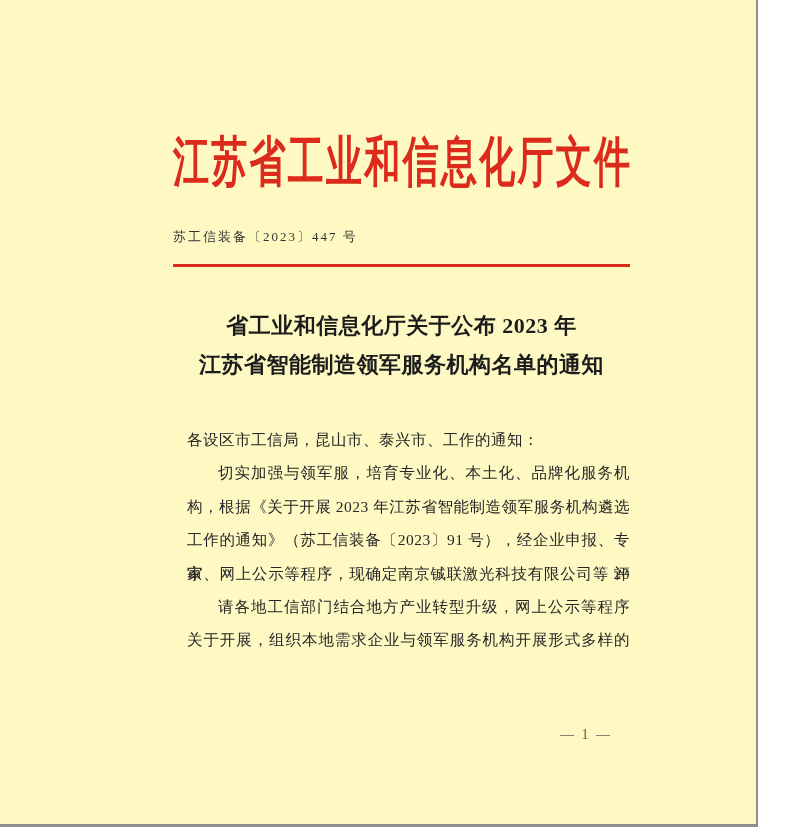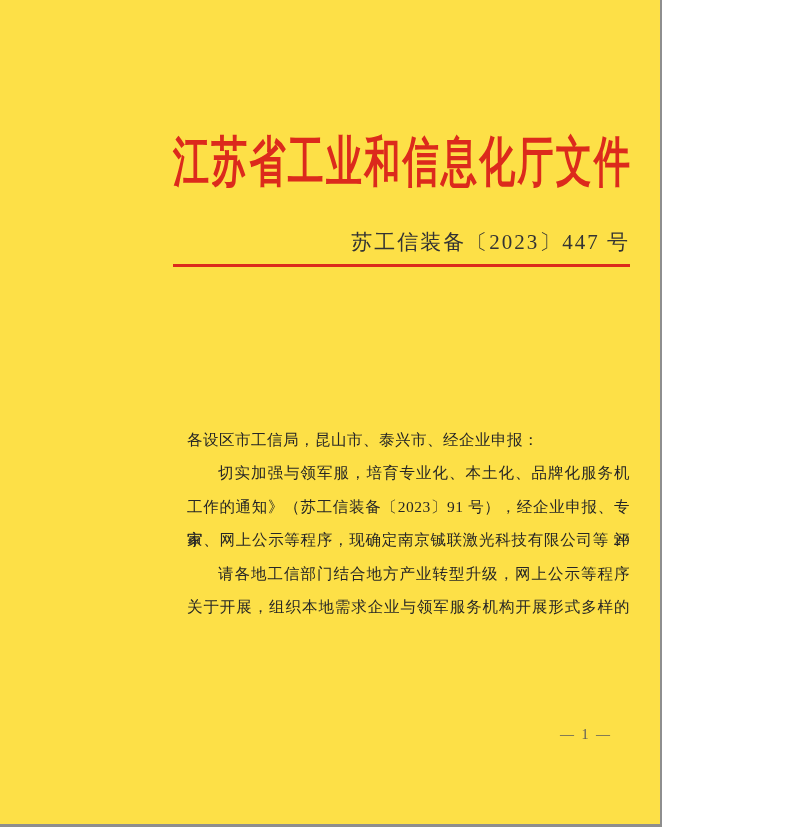--- a/index.html
+++ b/index.html
@@ -5,41 +5,41 @@
   :root{
     --accent:#dc2a1c;
     --text:#222222;
     --muted:#5a5a5a;
     --edge:#8e8e8e;
   }
   html,body{margin:0;padding:0;background:#ffffff;}
   body{width:794px;height:827px;overflow:hidden;}
   .sheet{
     position:relative;
-    width:662px;height:827px;
+    width:758px;height:827px;
     box-sizing:border-box;
-    background:#fde047;
+    background:#fef9c3;
     border-right:2px solid var(--edge);
     border-bottom:3px solid var(--edge);
     font-family:"Liberation Serif","DejaVu Serif",serif;
     color:var(--text);
     overflow:hidden;
   }
   .content{position:absolute;left:173px;top:0;width:457px;height:100%;}
   .letterhead{
     position:absolute;top:132px;left:0;width:457px;
     font-size:36px;font-weight:700;line-height:40px;
     color:var(--accent);
     transform:scaleY(1.5);transform-origin:50% 0;
     text-align:justify;text-align-last:justify;
     letter-spacing:0;
   }
   .doc-number{
     position:absolute;top:228px;left:0;width:457px;
-    text-align:right;font-size:21px;letter-spacing:2px;
+    text-align:left;font-size:13px;letter-spacing:2px;
     color:#333333;
   }
   .red-rule{
     position:absolute;top:264px;left:0;width:457px;height:3px;
     background:var(--accent);
   }
   .doc-title{
     position:absolute;top:306px;left:0;width:457px;
     text-align:center;font-weight:700;font-size:22px;line-height:39px;
     letter-spacing:0.5px;color:#1c1c1c;
@@ -65,24 +65,29 @@
 
 <div class="sheet">
   <div class="content">
 
     <div class="letterhead">江苏省工业和信息化厅文件</div>
 
     <div class="doc-number">苏工信装备〔2023〕447 号</div>
 
     <div class="red-rule"></div>
 
+    <div class="doc-title">
+      <div>省工业和信息化厅关于公布 2023 年</div>
+      <div>江苏省智能制造领军服务机构名单的通知</div>
+    </div>
 
     <div class="body-block">
-      <div class="line no-justify">各设区市工信局，昆山市、泰兴市、经企业申报：</div>
+      <div class="line no-justify">各设区市工信局，昆山市、泰兴市、工作的通知：</div>
       <div class="line indent">切实加强与领军服，培育专业化、本土化、品牌化服务机</div>
+      <div class="line">构，根据《关于开展 2023 年江苏省智能制造领军服务机构遴选</div>
       <div class="line">工作的通知》（苏工信装备〔2023〕91 号），经企业申报、专家评</div>
       <div class="line">审、网上公示等程序，现确定南京铖联激光科技有限公司等 20</div>
       <div class="line indent">请各地工信部门结合地方产业转型升级，网上公示等程序</div>
       <div class="line">关于开展，组织本地需求企业与领军服务机构开展形式多样的</div>
     </div>
 
     <div class="page-num">— 1 —</div>
 
   </div>
 </div>

